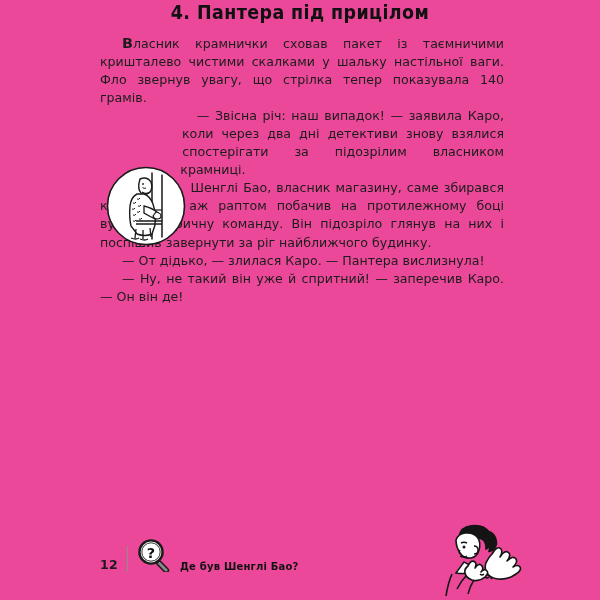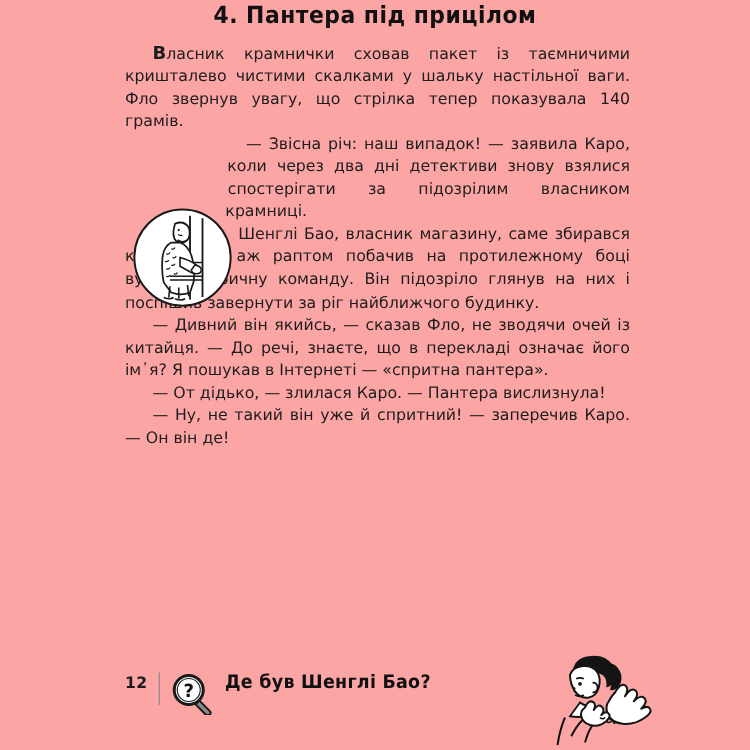--- a/index.html
+++ b/index.html
@@ -13,21 +13,21 @@
     position: relative;
     overflow: hidden;
     font-family: "DejaVu Sans", sans-serif;
     color: #1a1a1a;
   }
 
   
   .page {
     position: absolute;
     inset: 0;
-    background: #fca5a5;
+    background: #ec4899;
   }
 
   
   .chapter-title {
     position: absolute;
     left: 0;
     right: 0;
     top: 2px;
     text-align: center;
     font-family: "DejaVu Sans", sans-serif;
@@ -82,21 +82,21 @@
     height: 80px;
   }
 
   
   .footer {
     position: absolute;
     left: 100px;
     bottom: 28px;
     height: 34px;
     display: flex;
-    align-items: flex-start;
+    align-items: flex-end;
   }
   .page-number {
     font-family: "DejaVu Sans", sans-serif;
     font-size: 12.5px;
     font-weight: 700;
     color: #1a1a1a;
     letter-spacing: 0.3px;
   }
   .footer-divider {
     width: 1px;
@@ -105,21 +105,21 @@
     margin: 0 9px 0 9px;
   }
   .magnifier {
     width: 34px;
     height: 34px;
     flex: 0 0 34px;
   }
   .footer-question {
     margin-left: 9px;
     font-family: "DejaVu Sans", sans-serif;
-    font-size: 14px;
+    font-size: 10px;
     font-weight: 700;
     color: #111;
     transform: scaleY(1.06);
     white-space: nowrap;
     letter-spacing: 0.2px;
   }
 
   
   .corner-char {
     position: absolute;
@@ -140,21 +140,20 @@
 
     <p><span class="dropcap">В</span><span>ласник крамнички сховав пакет із таємничими кришталево чистими скалками у шальку настільної ваги. Фло звернув увагу, що стрілка тепер показувала 140 грамів.</span></p>
 
 
     <div class="img-float"></div>
 
     <p>— Звісна річ: наш випадок! — заявила Каро, коли через два дні детективи знову взялися спостерігати за підозрілим власником крамниці.</p>
 
     <p>Шенглі Бао, власник магазину, саме збирався кудись іти, аж раптом побачив на протилежному боці вулиці локричну команду. Він підозріло глянув на них і поспішив завернути за ріг найближчого будинку.</p>
 
-    <p>— Дивний він якийсь, — сказав Фло, не зводячи очей із китайця. — До речі, знаєте, що в перекладі означає його ім᾽я? Я пошукав в Інтернеті — «спритна пантера».</p>
 
 
     <p>— От дідько, — злилася Каро. — Пантера вислизнула!</p>
 
     <p>— Ну, не такий він уже й спритний! — заперечив Каро. — Он він де!</p>
   </div>
 
   <svg class="round-illus" viewBox="0 0 80 80">
     <circle cx="40" cy="40" r="38.5" fill="#fff" stroke="#1a1a1a" stroke-width="1.6"></circle>
 

